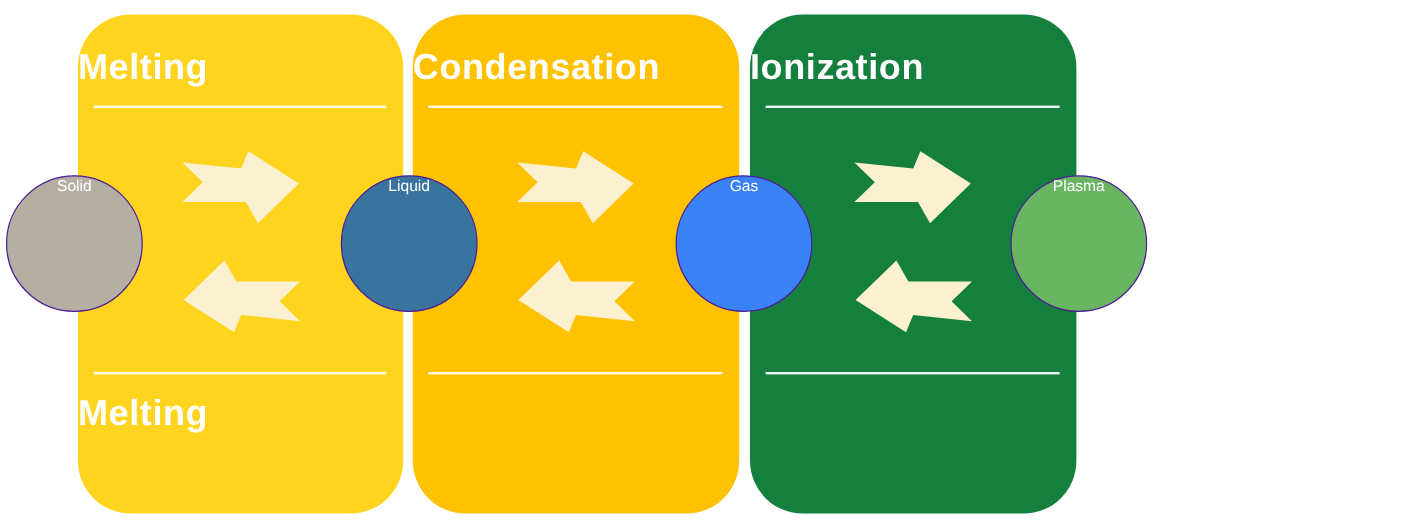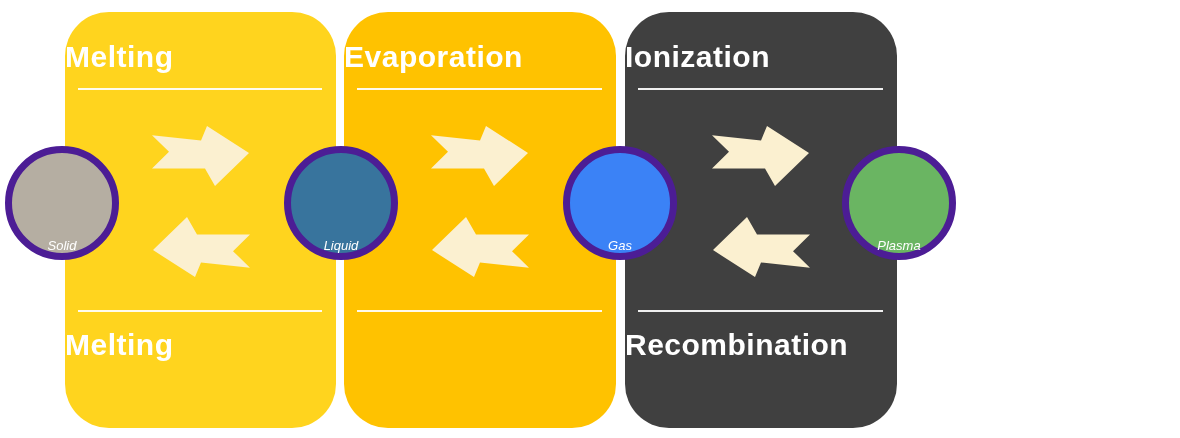--- a/index.html
+++ b/index.html
@@ -56,28 +56,27 @@
   .arrow.reverse { top: 204px; transform: translateX(-50%) rotate(180deg); }
   .arrow svg { display: block; width: 100%; height: 100%; }
 
   
   .state {
     position: absolute;
     top: 146px;
     width: 114px;
     height: 114px;
     border-radius: 50%;
-    border: 7px solid #4c1d95;
+    border: 1px solid #4c1d95;
     display: flex;
-    align-items: flex-end;
+    align-items: flex-start;
     justify-content: center;
     color: #ffffff;
     font-size: 13px;
     z-index: 5;
-    font-style: italic;
   }
   .state-solid  { left: 5px; }
   .state-liquid { left: 284px; }
   .state-gas    { left: 563px; }
   .state-plasma { left: 842px; }
 </style>
 </head>
 <body>
 
 <div class="stage">
@@ -93,50 +92,49 @@
     <div class="arrow reverse">
       <svg viewBox="0 0 100 60" preserveAspectRatio="none">
         <polygon points="1,10 50,15 56,1 98,27 64,59 54,42 1,42 18,26" fill="#FBF0D0"></polygon>
       </svg>
     </div>
     <div class="divider bottom" style="background: rgba(255, 255, 255, 0.92);"></div>
     <div class="panel-title bottom">Melting</div>
   </div>
 
   <div class="panel panel-2" style="background: rgb(255, 194, 0);">
-    <div class="panel-title top">Evaporation</div>
+    <div class="panel-title top">Condensation</div>
     <div class="divider top" style="background: rgba(255, 255, 255, 0.92);"></div>
     <div class="arrow forward">
       <svg viewBox="0 0 100 60" preserveAspectRatio="none">
         <polygon points="1,10 50,15 56,1 98,27 64,59 54,42 1,42 18,26" fill="#FBF0D0"></polygon>
       </svg>
     </div>
     <div class="arrow reverse">
       <svg viewBox="0 0 100 60" preserveAspectRatio="none">
         <polygon points="1,10 50,15 56,1 98,27 64,59 54,42 1,42 18,26" fill="#FBF0D0"></polygon>
       </svg>
     </div>
     <div class="divider bottom" style="background: rgba(255, 255, 255, 0.92);"></div>
   </div>
 
-  <div class="panel panel-3" style="background: #404040;">
+  <div class="panel panel-3" style="background: #15803d;">
     <div class="panel-title top">Ionization</div>
     <div class="divider top" style="background: rgba(255, 255, 255, 0.92);"></div>
     <div class="arrow forward">
       <svg viewBox="0 0 100 60" preserveAspectRatio="none">
         <polygon points="1,10 50,15 56,1 98,27 64,59 54,42 1,42 18,26" fill="#FBF0D0"></polygon>
       </svg>
     </div>
     <div class="arrow reverse">
       <svg viewBox="0 0 100 60" preserveAspectRatio="none">
         <polygon points="1,10 50,15 56,1 98,27 64,59 54,42 1,42 18,26" fill="#FBF0D0"></polygon>
       </svg>
     </div>
     <div class="divider bottom" style="background: rgba(255, 255, 255, 0.92);"></div>
-    <div class="panel-title bottom">Recombination</div>
   </div>
 
   <div class="state state-solid" style="background: rgb(181, 174, 162);">
     <span>Solid</span>
   </div>
   <div class="state state-liquid" style="background: rgb(56, 116, 157);">
     <span>Liquid</span>
   </div>
   <div class="state state-gas" style="background: #3b82f6;">
     <span>Gas</span>

